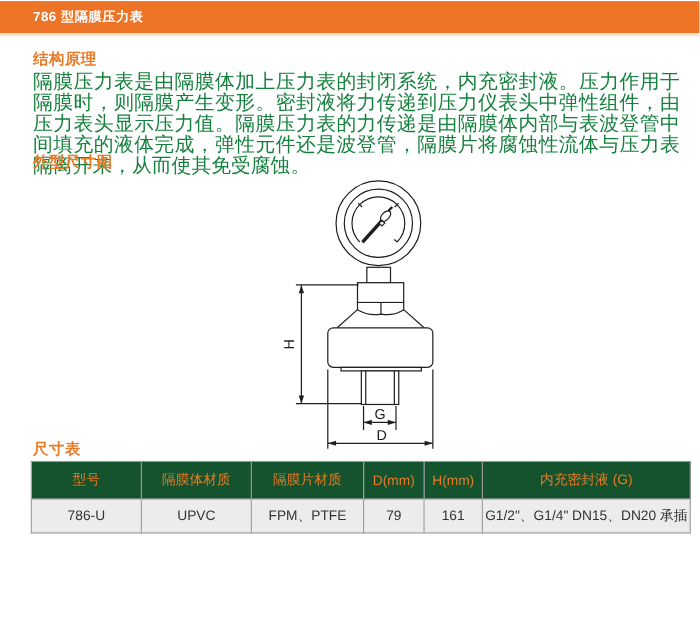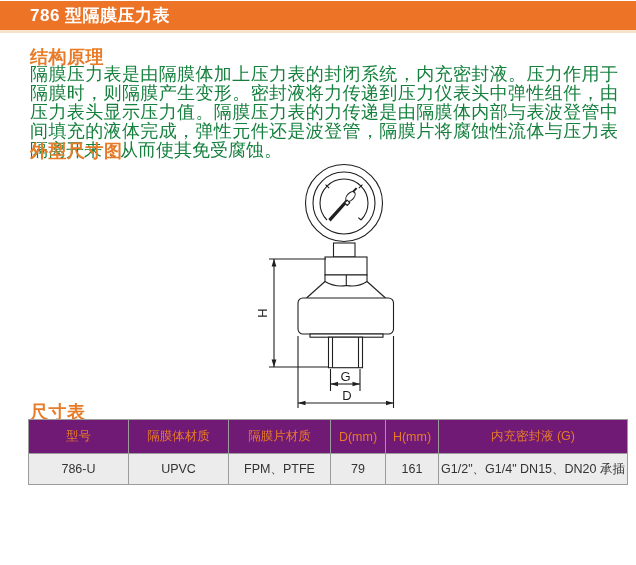--- a/index.html
+++ b/index.html
@@ -3,29 +3,29 @@
 <meta charset="utf-8">
 <style>
   html,body{margin:0;padding:0;background:#fff;}
   body{
     width:636px;height:565px;position:relative;overflow:hidden;
     font-family:"Liberation Sans","DejaVu Sans",sans-serif;
     -webkit-font-smoothing:antialiased;
   }
   .titlebar{
     position:absolute;top:1px;left:0;width:636px;height:29px;
-    background:#ED7327;color:#fff;font-size:17px;font-weight:bold;
+    background:#ED7327;color:#fff;font-size:12px;font-weight:bold;
     line-height:29px;padding-left:30px;box-sizing:border-box;
     letter-spacing:.5px;
   }
   .titlebar-strip{
     position:absolute;top:30px;left:0;width:636px;height:3px;background:#F7E2CD;
   }
   .sec-heading{
-    position:absolute;left:30px;color:#E87B28;font-size:18px;font-weight:bold;
+    position:absolute;left:30px;color:#E87B28;font-size:14px;font-weight:bold;
     letter-spacing:.5px;
   }
   .h-principle{top:45px;}
   .h-drawing{top:139px;}
   .h-table{top:389px;margin-top:11px;}
   .para{
     position:absolute;top:65px;left:30px;width:588px;
     font-size:18px;line-height:19px;color:#15803d;text-align:justify;
   }
   .drawing{position:absolute;left:0;top:158px;width:636px;height:256px;}
@@ -38,21 +38,21 @@
   }
   table.spec{
     position:absolute;left:28px;top:419px;width:599px;
     border-collapse:collapse;table-layout:fixed;
     font-size:12.5px;
   }
   table.spec th,table.spec td{
     border:1px solid #9C9C9C;text-align:center;vertical-align:middle;
     padding:0 2px;box-sizing:border-box;
   }
-  table.spec th{height:34px;color:#E87B28;font-weight:normal;background:#701a75;}
+  table.spec th{height:34px;color:#E87B28;font-weight:normal;background:#14532d;}
   table.spec td{height:31px;color:#333;}
   table.spec tbody tr:nth-child(odd) td{background:#ECECEC;}
   table.spec tbody tr:nth-child(even) td{background:#fff;}
 </style>
 </head>
 <body>
 
 <div class="titlebar">
   <span>786 型隔膜压力表</span>
 </div>

